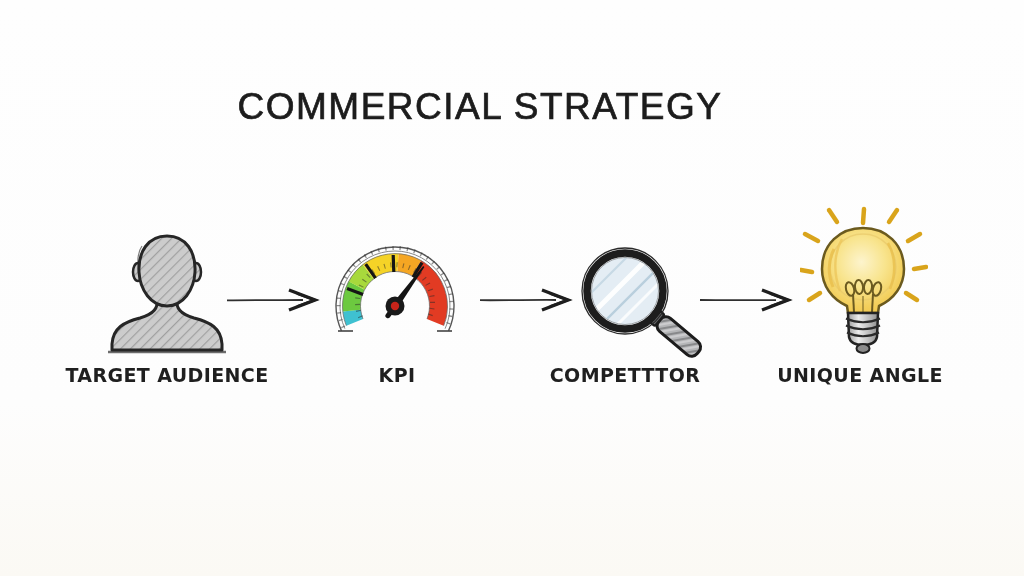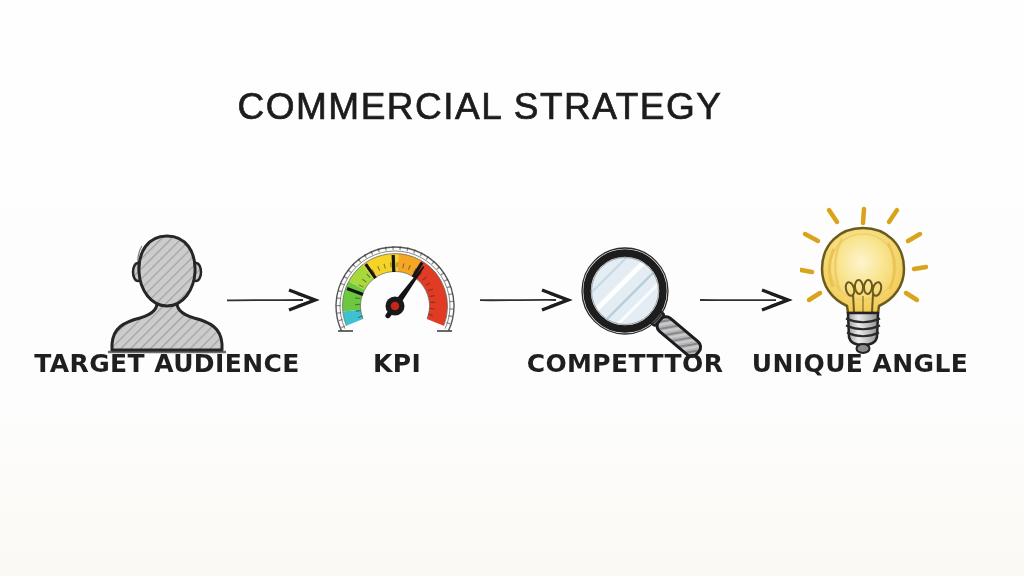--- a/index.html
+++ b/index.html
@@ -14,25 +14,25 @@
   .title{
     position:absolute;top:50px;left:0;width:960px;
     text-align:center;
     font-size:37px;font-weight:normal;letter-spacing:1.5px;
     color:#1c1c1c;
     margin-top:36px;
     -webkit-text-stroke:0.7px #1c1c1c;
   }
   .icon-wrap{position:absolute;}
   .stage-label{
-    position:absolute;top:349px;height:26px;
+    position:absolute;top:364px;height:26px;
     transform:translateX(-50%);
     white-space:nowrap;
     font-family:"DejaVu Sans","Liberation Sans",sans-serif;
-    font-size:25px;font-weight:bold;letter-spacing:0.4px;
+    font-size:19px;font-weight:bold;letter-spacing:0.4px;
     color:#1f1f1f;
     text-align:right;
   }
   .lbl-1{left:167px;}
   .lbl-2{left:397px;}
   .lbl-3{left:625px;}
   .lbl-4{left:860px;}
   svg{display:block;}
 </style>
 </head>

